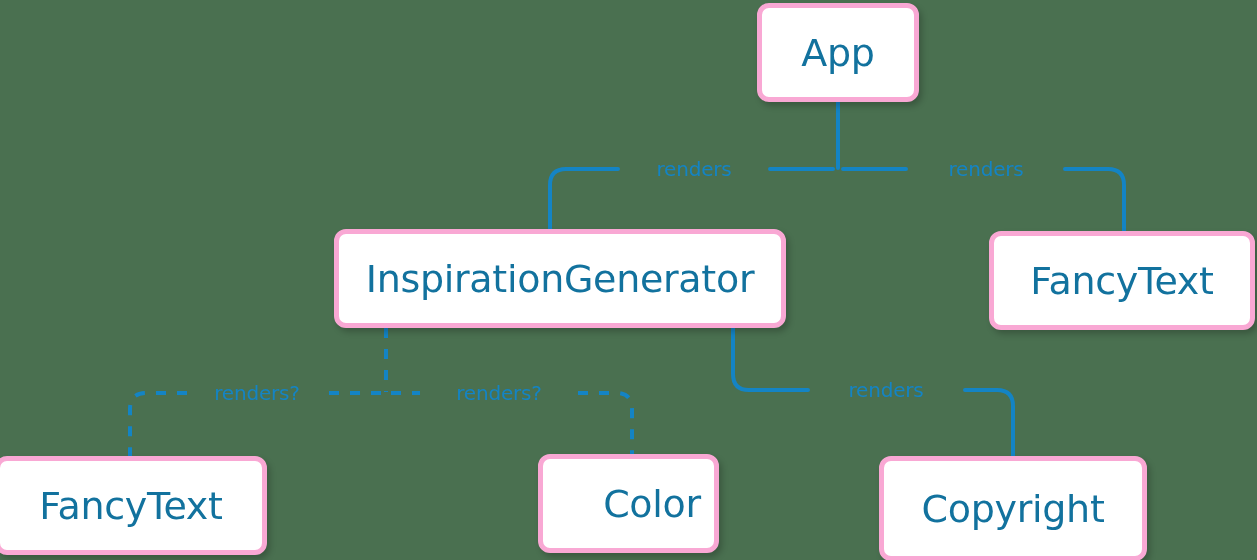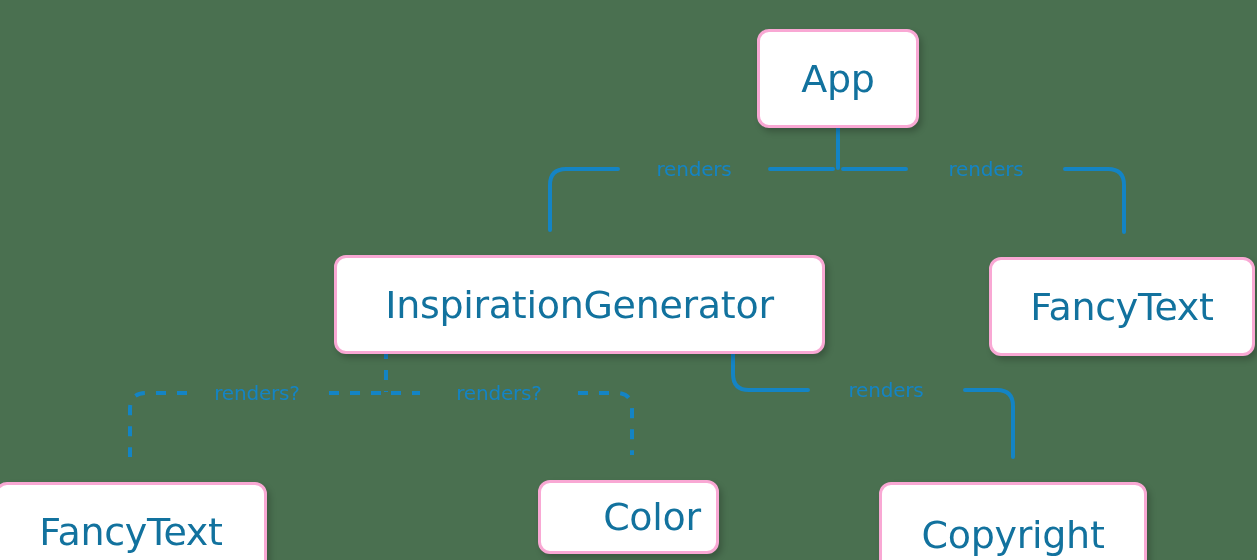--- a/index.html
+++ b/index.html
@@ -21,33 +21,32 @@
   .edge-layer {
     position: absolute;
     left: 0;
     top: 0;
     width: 1257px;
     height: 560px;
   }
   .node {
     position: absolute;
     background: #ffffff;
-    border: 3px solid #f9a8d4;
+    border: 5px solid #f9a8d4;
     border-radius: 12px;
     box-sizing: border-box;
     display: flex;
     align-items: center;
     justify-content: center;
     box-shadow: 3px 4px 6px rgba(0,0,0,0.22);
     color: #12729e;
     font-size: 38px;
     font-weight: 400;
     letter-spacing: -0.3px;
     white-space: nowrap;
-    margin-top: 26px;
   }
   .node-label {
     display: block;
     line-height: 1;
   }
   .edge-label {
     position: absolute;
     color: #1484c4;
     font-size: 20px;
     font-weight: 500;
@@ -77,33 +76,33 @@
 
     <path d="M 391 393 L 420 393 M 578 393 L 616 393 Q 632 393 632 409 L 632 455" fill="none" stroke="#1484c4" stroke-width="4" stroke-linecap="butt" stroke-dasharray="10 11"></path>
 
     <path d="M 733 328 L 733 374 Q 733 390 749 390 L 808 390 M 965 390 L 997 390 Q 1013 390 1013 406 L 1013 457" fill="none" stroke="#1484c4" stroke-width="4" stroke-linecap="round"></path>
   </svg>
 
   <div class="node" style="left:757px; top:3px; width:162px; height:99px;">
     <span class="node-label">App</span>
   </div>
 
-  <div class="node" style="left:334px; top:229px; width:491px; height:99px;">
+  <div class="node" style="left:334px; top:229px; width:452px; height:99px;">
     <span class="node-label">InspirationGenerator</span>
   </div>
 
   <div class="node" style="left:989px; top:231px; width:266px; height:99px;">
     <span class="node-label">FancyText</span>
   </div>
 
   <div class="node" style="left:-5px; top:456px; width:272px; height:99px;">
     <span class="node-label">FancyText</span>
   </div>
 
-  <div class="node" style="left:538px; top:454px; width:181px; height:74px;padding-left:47px;">
+  <div class="node" style="left:538px; top:454px; width:181px; height:99px;padding-left:47px;">
     <span class="node-label">Color</span>
   </div>
 
   <div class="node" style="left:879px; top:456px; width:268px; height:105px;">
     <span class="node-label">Copyright</span>
   </div>
 
   <div class="edge-label" style="left:694px; top:169px;">renders</div>
 
   <div class="edge-label" style="left:986px; top:169px;">renders</div>

